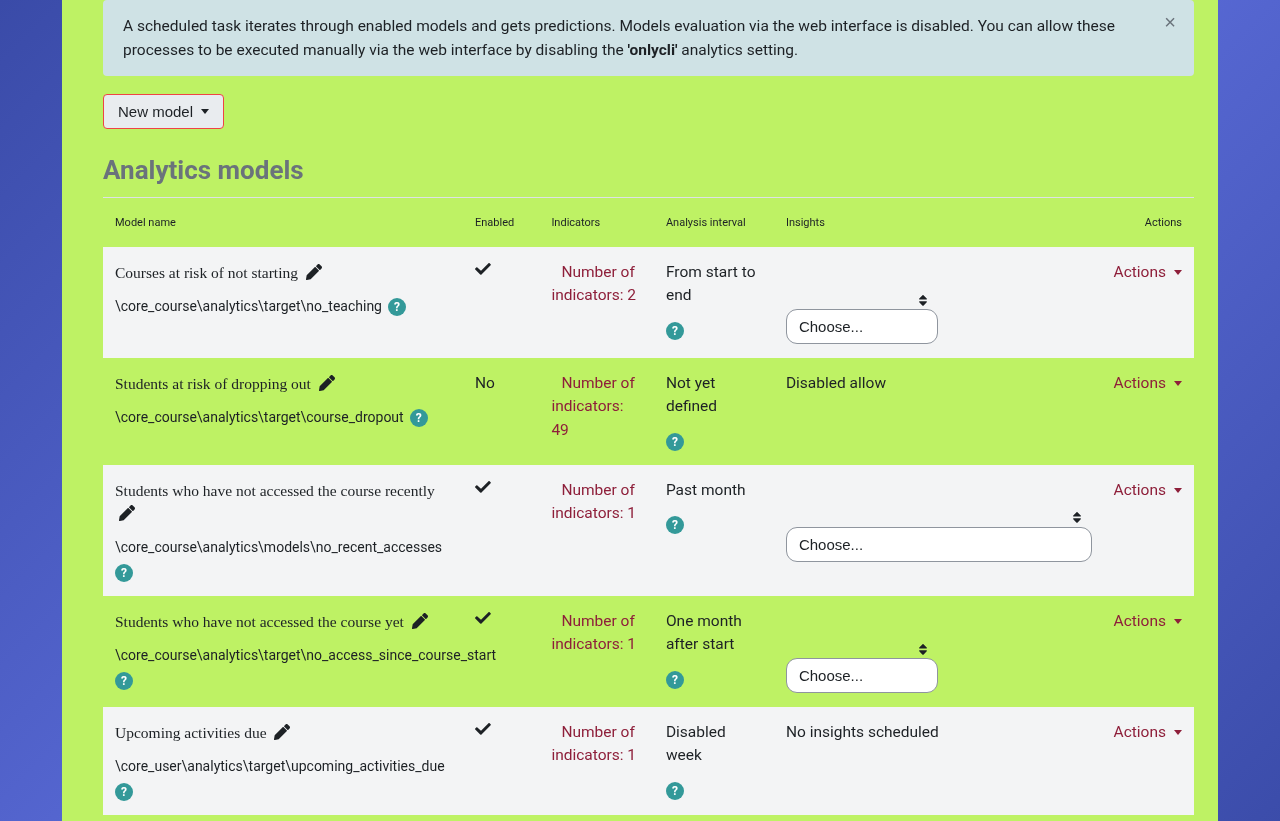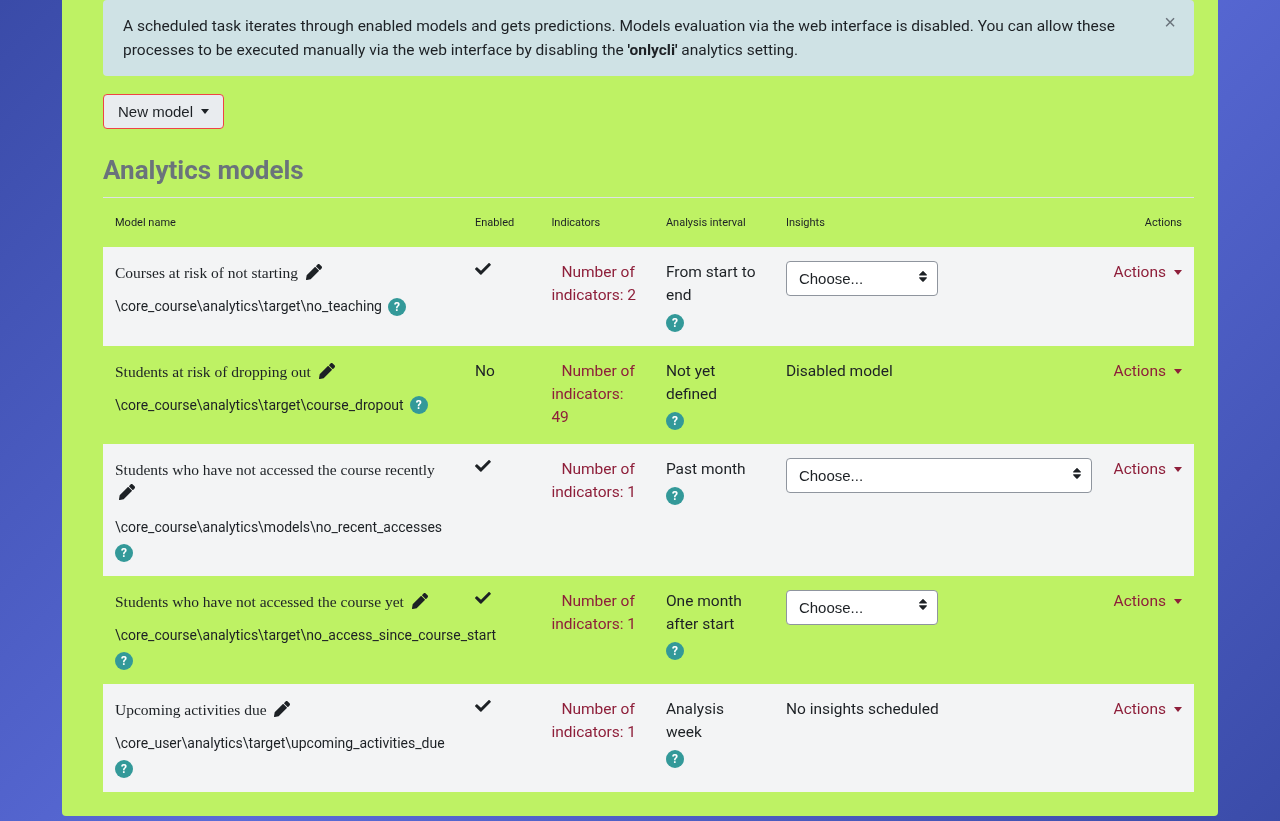--- a/index.html
+++ b/index.html
@@ -130,45 +130,46 @@
   .link-red { color: #8e1f3a; cursor: pointer; margin-left: 10px; }
   .select-wrap {
     position: relative;
     display: inline-block;
   }
   .select-wrap select {
     appearance: none;
     -webkit-appearance: none;
     background: #fff;
     border: 1px solid #8f959e;
-    border-radius: 4px;
+    border-radius: 11px;
     padding: 8px 34px 8px 12px;
     font-size: 15px;
     color: #1d2125;
     cursor: pointer;
+    margin-top: 48px;
   }
   .select-caret {
     position: absolute;
     right: 10px;
     top: 50%;
     transform: translateY(-50%);
     pointer-events: none;
   }
   .select-caret svg { width: 10px; height: 14px; fill: #1d2125; }
   .actions-link {
     color: #8e1f3a;
     cursor: pointer;
     display: inline-flex;
     align-items: center;
     gap: 8px;
     white-space: nowrap;
   }
   .actions-link .caret-down { border-top-color: #8e1f3a; }
   td.right { text-align: right; }
-  .interval-wrap { display: flex; flex-wrap: wrap; gap: 6px; align-items: flex-start; }
+  .interval-wrap { display: flex; flex-wrap: wrap; gap: 14px; align-items: flex-start; }
 </style>
 </head>
 <body>
 
 <div class="card">
 
   <div class="alert">
     <span>A scheduled task iterates through enabled models and gets predictions. Models evaluation via the web interface is disabled. You can allow these processes to be executed manually via the web interface by disabling the </span><strong>'onlycli'</strong><span> analytics setting.</span>
     <button class="close-btn">×</button>
   </div>
@@ -240,21 +241,21 @@
             </div>
           </td>
           <td><span>No</span></td>
           <td><span class="link-red">Number of indicators: 49</span></td>
           <td>
             <div class="interval-wrap">
               <span>Not yet defined</span> 
               <span class="help-icon">?</span>
             </div>
           </td>
-          <td><span>Disabled model</span></td>
+          <td><span>Disabled allow</span></td>
           <td class="right"><span class="actions-link">
               <span>Actions</span>
               <span class="caret-down"></span>
             </span></td>
         </tr>
         <tr>
           <td>
             <div class="model-name"><span>Students who have not accessed the course recently</span> <span class="pencil-icon"><svg viewBox="0 0 512 512">
                   <path d="M497.9 142.1l-46.1 46.1c-4.7 4.7-12.3 4.7-17 0l-111-111c-4.7-4.7-4.7-12.3 0-17l46.1-46.1c18.7-18.7 49.1-18.7 67.9 0l60.1 60.1c18.8 18.7 18.8 49.1 0 67.9zM284.2 99.8L21.6 362.4 0 484.2c-2.9 16.4 11.4 30.6 27.8 27.8l121.8-21.6 262.6-262.6c4.7-4.7 4.7-12.3 0-17l-111-111c-4.8-4.7-12.3-4.7-17 0z"></path>
                 </svg></span></div>
@@ -318,21 +319,21 @@
               <span>\core_user\analytics\target\upcoming_activities_due</span> 
               <span class="help-icon">?</span>
             </div>
           </td>
           <td><span class="check-icon"><svg viewBox="0 0 512 512">
                 <path d="M173.9 439.4l-166.4-166.4c-9.4-9.4-9.4-24.6 0-33.9l33.9-33.9c9.4-9.4 24.6-9.4 33.9 0L192 312.7 432.6 72.1c9.4-9.4 24.6-9.4 33.9 0l33.9 33.9c9.4 9.4 9.4 24.6 0 33.9l-293 293c-9.4 9.4-24.6 9.4-33.9 0z"></path>
               </svg></span></td>
           <td><span class="link-red">Number of indicators: 1</span></td>
           <td>
             <div class="interval-wrap">
-              <span>Analysis week</span> 
+              <span>Disabled week</span> 
               <span class="help-icon">?</span>
             </div>
           </td>
           <td><span>No insights scheduled</span></td>
           <td class="right"><span class="actions-link">
               <span>Actions</span>
               <span class="caret-down"></span>
             </span></td>
         </tr>
       </tbody>

